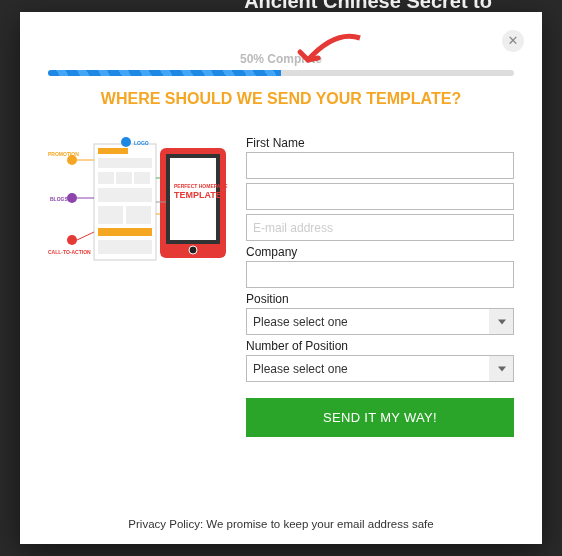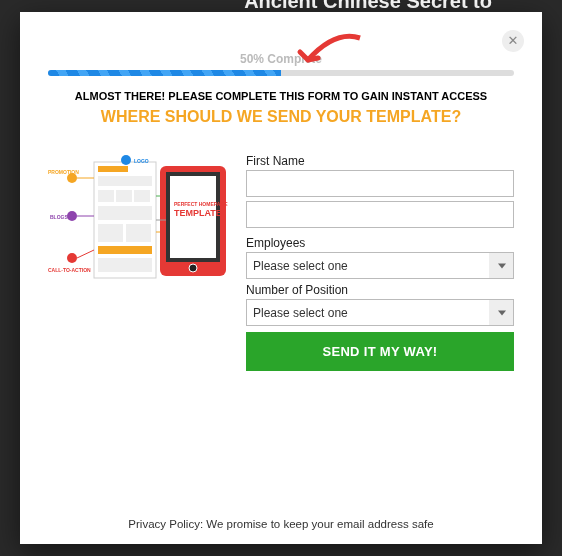--- a/index.html
+++ b/index.html
@@ -132,24 +132,24 @@
     transform: translateY(-50%);
     pointer-events: none;
   }
   .submit-btn {
     width: 100%;
     background: #2aa52a;
     color: #fff;
     border: none;
     padding: 12px 8px;
     font-size: 13px;
-    font-weight: bold;
+    font-weight: normal;
     letter-spacing: 0.3px;
     cursor: pointer;
-    margin-top: 2px;
+    margin-top: 12px;
   }
   .privacy {
     text-align: center;
     font-size: 11.5px;
     color: #333;
     margin-top: 18px;
   }
   
   .illust svg { width: 100%; }
 </style>
@@ -167,21 +167,20 @@
   <div class="progress-wrap">
     <div class="progress-bar">
       <div class="progress-fill" style="width: 50%;"></div>
     </div>
     <svg class="arrow-annot" viewBox="0 0 80 50">
       <path d="M70 8 Q45 0 18 30" stroke="#e53935" stroke-width="5" fill="none"></path>
       <path d="M18 30 L10 22 M18 30 L28 28" stroke="#e53935" stroke-width="5" fill="none" stroke-linecap="round"></path>
     </svg>
   </div>
 
-  <div class="heading1">ALMOST THERE! PLEASE COMPLETE THIS FORM TO GAIN INSTANT ACCESS</div>
   <div class="heading2">WHERE SHOULD WE SEND YOUR TEMPLATE?</div>
 
   <div class="content-row">
     <div class="illust">
       <svg viewBox="0 0 180 190">
 
         <rect x="46" y="8" width="62" height="116" fill="#fff" stroke="#cfcfcf"></rect>
         <rect x="50" y="12" width="30" height="6" fill="#f5a623"></rect>
         <rect x="50" y="22" width="54" height="10" fill="#eee"></rect>
         <rect x="50" y="36" width="16" height="12" fill="#eee"></rect>
@@ -225,23 +224,28 @@
 
     <div class="form-col">
       <div class="field-group">
         <label class="field-label">First Name</label>
         <input class="field-input" value="" style="">
       </div>
       <div class="field-group">
         <input class="field-input" value="" style="">
       </div>
       <div class="field-group">
-      </div>
-      <div class="field-group">
-        <label class="field-label">Employees</label>
+        <input class="field-input" placeholder="E-mail address" style="">
+      </div>
+      <div class="field-group">
+        <label class="field-label">Company</label>
+        <input class="field-input" value="" style="">
+      </div>
+      <div class="field-group">
+        <label class="field-label">Position</label>
         <div class="select-wrap">
           <select class="field-select">
             <option>Please select one</option>
           </select>
         </div>
       </div>
       <div class="field-group">
         <label class="field-label">Number of Position</label>
         <div class="select-wrap">
           <select class="field-select">

